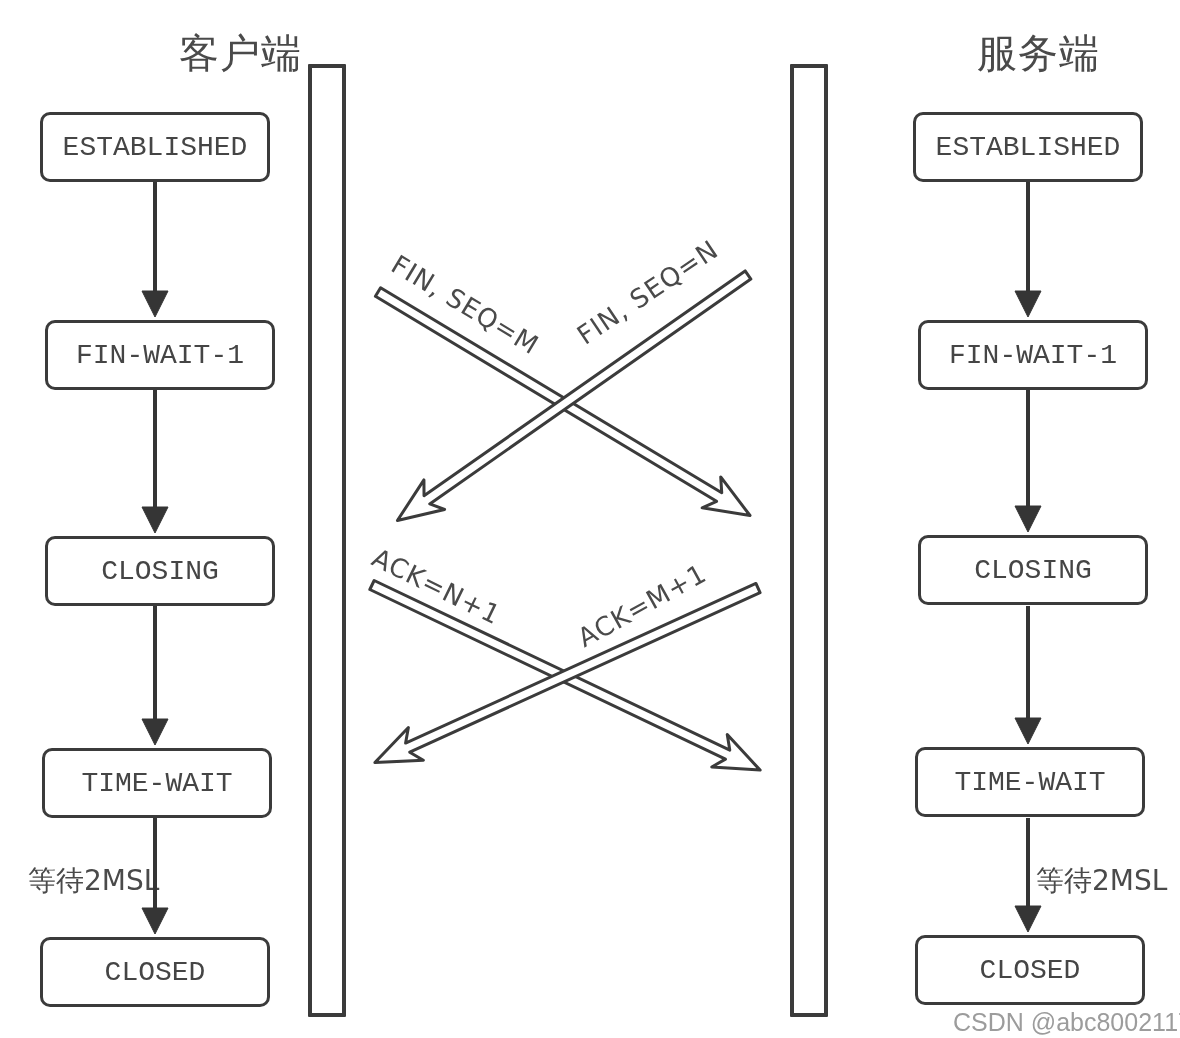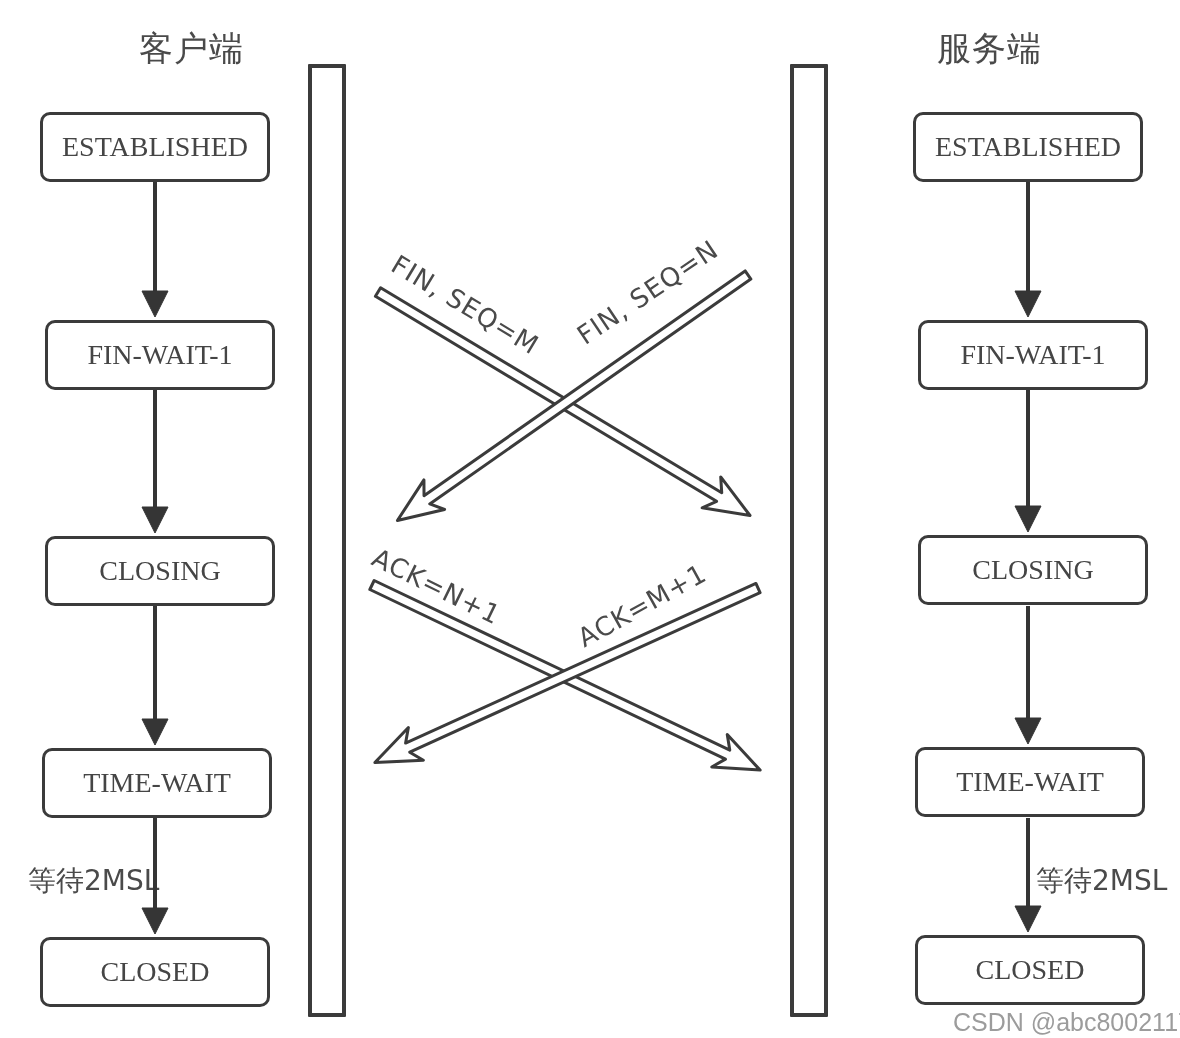--- a/index.html
+++ b/index.html
@@ -1,32 +1,32 @@
 <!DOCTYPE html>
 <html><head>
 <meta charset="utf-8">
 <style>
   html,body{margin:0;padding:0;background:#ffffff;}
   .canvas{
     position:relative;width:1180px;height:1038px;background:#ffffff;overflow:hidden;
     font-family:"DejaVu Sans","Liberation Sans",sans-serif;color:#454545;
   }
   .col-title{
-    position:absolute;top:26px;font-size:34px;color:#4a4a4a;
-    white-space:nowrap;letter-spacing:1px;
+    position:absolute;top:26px;font-size:40px;color:#4a4a4a;
+    white-space:nowrap;letter-spacing:1px;margin-left:40px;
   }
   .bar{
     position:absolute;top:64px;width:38px;height:953px;
     border:4px solid #3b3b3b;background:#ffffff;box-sizing:border-box;border-radius:1px;
   }
   .box{
     position:absolute;width:230px;height:70px;box-sizing:border-box;
     border:3px solid #3b3b3b;border-radius:10px;background:#ffffff;
     display:flex;align-items:center;justify-content:center;
-    font-family:Liberation Serif, serif;
+    font-family:Liberation Mono, monospace;
     font-size:28px;color:#454545;white-space:nowrap;
   }
   .wait-label{
     position:absolute;font-size:28px;color:#4a4a4a;white-space:nowrap;
   }
   .msg-label{
     position:absolute;font-size:26px;color:#4a4a4a;white-space:nowrap;
     transform-origin:0 50%;line-height:28px;letter-spacing:1px;
   }
   .watermark{

